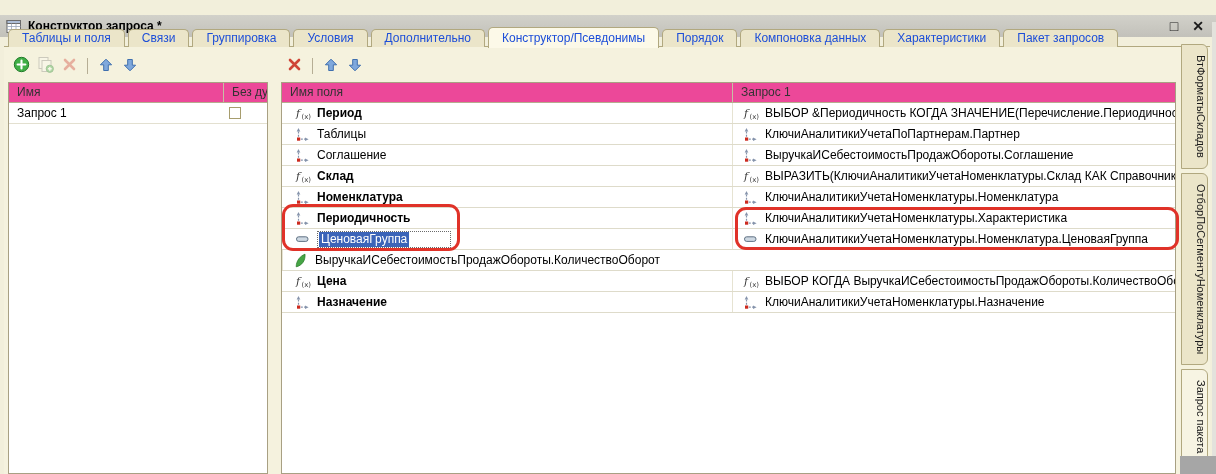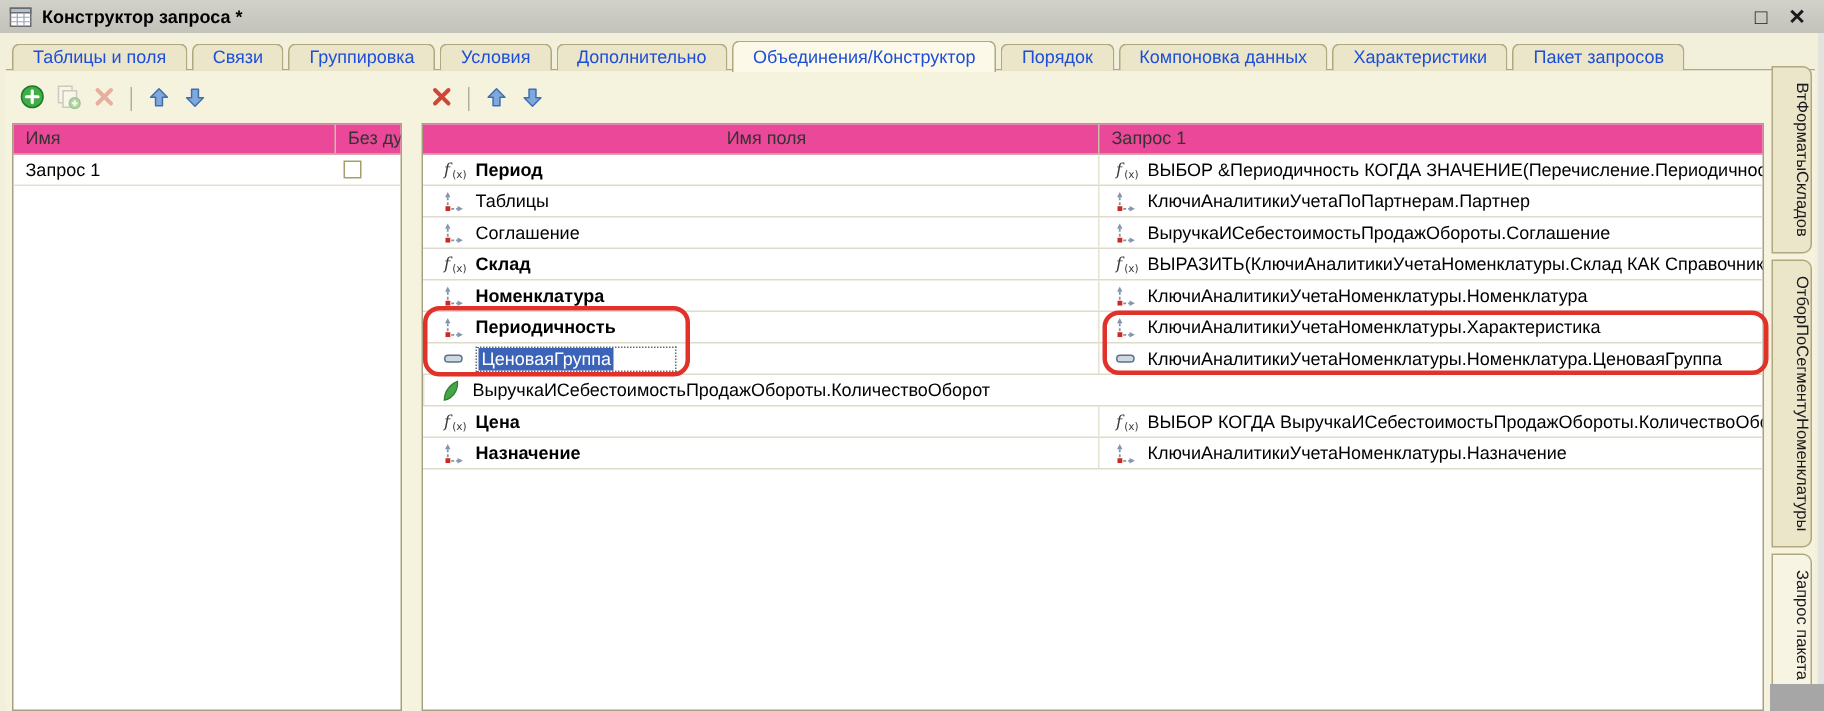--- a/index.html
+++ b/index.html
@@ -3,21 +3,21 @@
 <meta charset="utf-8">
 <style>
   html,body{margin:0;padding:0;background:#888;}
   .screen{
     position:relative; width:1216px; height:474px; overflow:hidden;
     background:#f2efdb; font-family:"Liberation Sans",sans-serif;
     font-size:12px; color:#000; cursor:default;
   }
   
   .titlebar{
-    position:absolute; left:0; top:0; width:1216px; height:22px;
+    position:absolute; left:0; top:15px; width:1216px; height:22px;
     background:linear-gradient(#d2d1ca,#c2c1ba);
     display:flex; align-items:center; padding:0 6px; box-sizing:border-box;
   }
   .title-icon{width:17px;height:16px;margin-right:5px;display:flex;align-items:center;}
   .title-text{font-weight:bold; font-size:12px; flex:1; white-space:nowrap;}
   .win-btn{width:24px; text-align:center; font-size:14px; font-weight:bold; color:#1a1a1a; line-height:20px;}
   
   .tabbar{position:absolute; left:8px; top:27px; height:20px; display:flex; align-items:flex-end; gap:3px; z-index:3;}
   .tab{
     box-sizing:border-box; height:18px; line-height:17px; padding:0 13px;
@@ -35,21 +35,21 @@
   .tool-btn.disabled{opacity:.38;}
   .tool-sep{width:1px; height:16px; background:#b6ae95; margin:0 3px;}
   
   .panel{position:absolute; background:#fff; border:1px solid #a8a083; box-sizing:border-box; z-index:1;}
   .left-table{left:8px; top:82px; width:260px; height:392px;}
   .right-table{left:281px; top:82px; width:895px; height:392px;}
   .t-header{display:flex; height:19px; background:#ec4899; border-bottom:1px solid #b5ad8e; color:#333;}
   .hc{line-height:18px; padding-left:8px; box-sizing:border-box; overflow:hidden; white-space:nowrap;}
   .left-table .hc1{width:214px;}
   .left-table .hc2{flex:1; border-left:1px solid #c6c0a4;}
-  .right-table .hc1{width:450px;text-align:center;}
+  .right-table .hc1{width:450px;}
   .right-table .hc2{flex:1; border-left:1px solid #c6c0a4;}
   .lrow{display:flex; height:20px; border-bottom:1px solid #e3e0d0; align-items:center;}
   .lrow .c1{width:214px; padding-left:8px; box-sizing:border-box; white-space:nowrap;}
   .lrow .c2{flex:1; height:100%; display:flex; align-items:center; padding-left:6px; box-sizing:border-box;}
   .checkbox{width:12px; height:12px; background:#fff; border:1px solid #a79d6e; box-sizing:border-box;}
   .rrow{display:flex; height:20px; border-bottom:1px solid #dedbca; align-items:stretch;}
   .rrow .cf{width:450px; display:flex; align-items:center; box-sizing:border-box; overflow:hidden;}
   .rrow .cv{flex:1; display:flex; align-items:center; border-left:1px solid #e6e3d2; overflow:hidden; white-space:nowrap;}
   .row-icon{width:17px; height:16px; margin:0 6px 0 12px; flex:none; display:flex; align-items:center; justify-content:center;}
   .cv .row-icon{margin-left:9px;}
@@ -92,21 +92,21 @@
     <span class="win-btn">□</span>
     <span class="win-btn">✕</span>
   </div>
 
   <div class="tabbar">
       <div class="tab">Таблицы и поля</div>
       <div class="tab">Связи</div>
       <div class="tab">Группировка</div>
       <div class="tab">Условия</div>
       <div class="tab">Дополнительно</div>
-      <div class="tab active">Объединения/Конструктор</div>
+      <div class="tab active">Конструктор/Псевдонимы</div>
       <div class="tab">Порядок</div>
       <div class="tab">Компоновка данных</div>
       <div class="tab">Характеристики</div>
       <div class="tab">Пакет запросов</div>
     </div>
   <div class="tab-underline"></div>
   <div class="content-bg"></div>
 
   <div class="toolbar tb-left">
       <div class="tool-btn">

